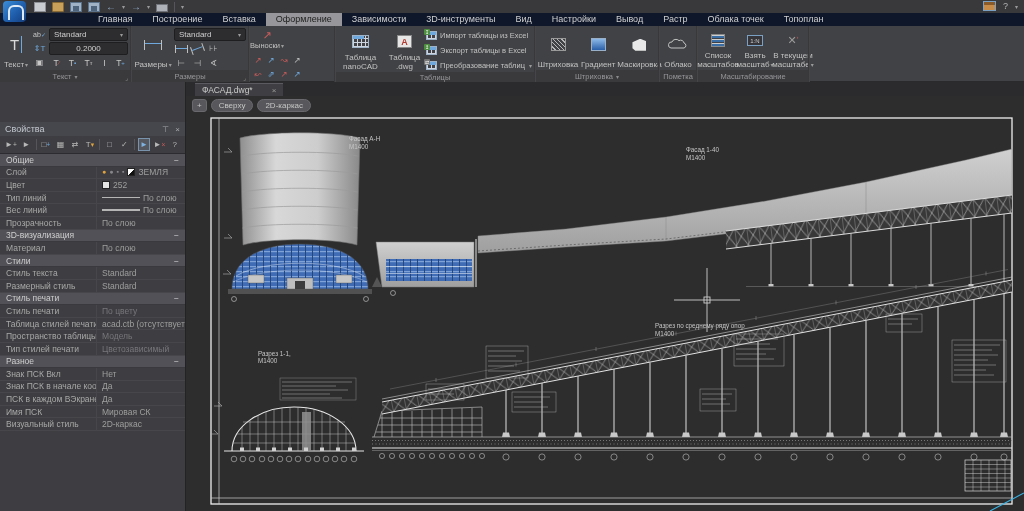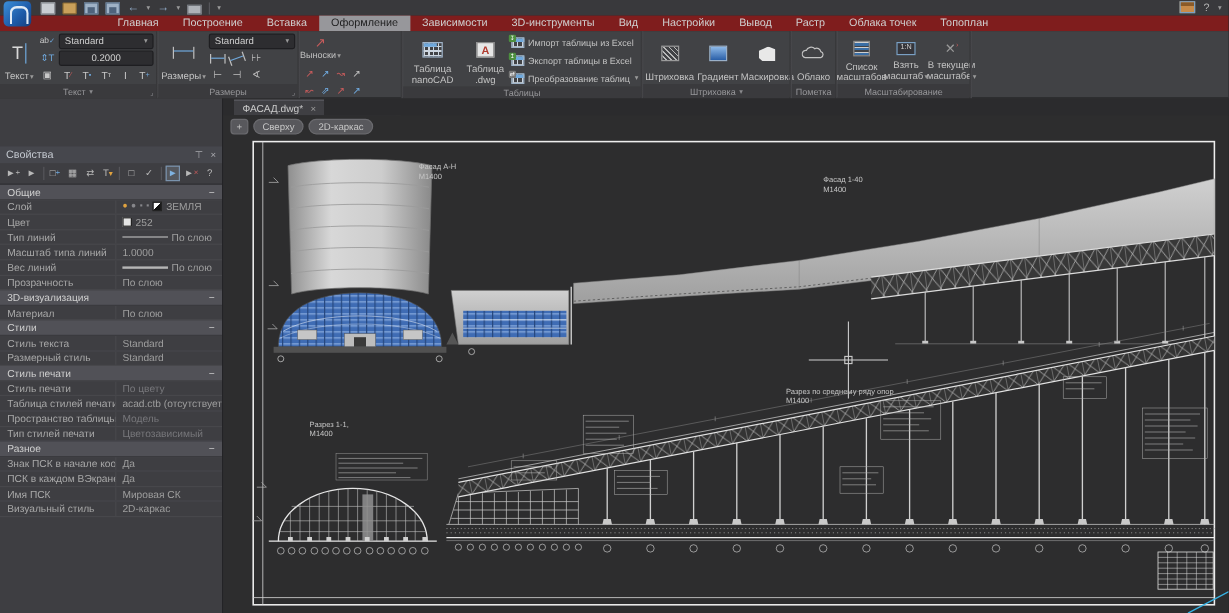--- a/index.html
+++ b/index.html
@@ -22,21 +22,21 @@
   .qi-print { background:#aeb2b8; border:1px solid #70747a; height:8px; margin-top:2px; }
   .qarrow { color:#93aecb; font-size:10px; line-height:10px; }
   .qdd { color:#9a9a9a; font-size:6px; }
   .qsep { width:1px; height:10px; background:#55555a; }
   #tb-right { position:absolute; top:1px; right:6px; display:flex; align-items:center; gap:7px; }
   .tb-winicon { width:13px; height:10px; background:#c78b4a; border:1px solid #7aa0c4; position:relative; }
   .tb-winicon::after { content:""; position:absolute; left:0; top:0; right:0; height:3px; background:#8a5a28; }
   .tb-help { color:#b5b5b5; font-size:9px; }
 
   
-  #menubar { position:absolute; top:13px; left:0; width:1024px; height:13px; background:#7f1d1d; display:flex; align-items:stretch; padding-left:88px; }
+  #menubar { position:absolute; top:13px; left:0; width:1024px; height:13px; background:#0f172a; display:flex; align-items:stretch; padding-left:88px; }
   .mtab { padding:0 10px; font-size:9px; line-height:13px; color:#cfcfcf; white-space:nowrap; }
   .mtab.active { background:#97979b; color:#1e1e1e; }
 
   
   #ribbon { position:absolute; top:26px; left:0; width:1024px; height:56px; background:#414245; display:flex; border-bottom:1px solid #2a2a2c; }
   .rgroup { display:flex; flex-direction:column; height:56px; }
   .gsep { width:2px; background:linear-gradient(90deg,#323234,#4c4c50); height:56px; }
   .rbody { flex:1; display:flex; align-items:stretch; padding:2px 2px 0 2px; gap:2px; }
   .rcap { height:12px; background:#3a3a3d; color:#97979a; font-size:7.5px; display:flex; align-items:center; justify-content:center; gap:3px; position:relative; }
   .rcap .launcher { position:absolute; right:2px; bottom:1px; font-size:6px; color:#8a8a8d; }
@@ -87,21 +87,21 @@
   .pval.dim { color:#77777b; }
   .phead { height:12.6px; display:flex; align-items:center; background:#515157; color:#cfcfcf; padding:4px 6px; border-bottom:1px solid #3a3a3e; }
   .phead .sp { flex:1; }
   .sw { width:8px; height:8px; background:#e4e4e4; border:1px solid #222; display:inline-block; }
   .sw.bw { background:linear-gradient(135deg,#fff 50%,#111 50%); }
   .lineglyph { width:38px; height:1px; background:#b5b5b5; display:inline-block; }
   .layico { font-size:7px; line-height:8px; }
 
   
   #tabbar { position:absolute; top:82px; left:186px; right:0; height:14px; background:#2b2b2d; display:flex; align-items:flex-end; padding-left:9px; }
-  #doctab { background:#3f3f43; color:#c9c9c9; font-size:8.5px; height:13px; display:flex; align-items:center; gap:6px; padding:0 7px; border-top:1px solid #5a5a60; }
+  #doctab { background:#3f3f43; color:#c9c9c9; font-size:8.5px; height:13px; display:flex; align-items:center; gap:19px; padding:0 7px; border-top:1px solid #5a5a60; }
   #doctab .cl { color:#9a9a9a; font-size:8px; }
   #canvas { position:absolute; top:96px; left:186px; width:838px; height:415px; background:#2d2d2e; }
   #vpctrl { position:absolute; top:3px; left:6px; display:flex; gap:4px; z-index:3; }
   .pill { background:#58585c; border:1px solid #6a6a6e; border-radius:7px; color:#c6c6c6; font-size:8px; line-height:11px; padding:0 7px; }
   .pill.sq { padding:0 4px; border-radius:3px; }
   svg text { fill:#c6c6c6; font-size:6.3px; }
 </style>
 </head>
 <body>
 
@@ -415,24 +415,20 @@
         </div>
     </div>
     <div class="prow">
       <div class="plabel">Тип линий</div>
       <div class="pval">
           <span class="lineglyph"></span>
           <span>По слою</span>
         </div>
     </div>
     <div class="prow">
-      <div class="plabel">Масштаб типа линий</div>
-      <div class="pval">1.0000</div>
-    </div>
-    <div class="prow">
       <div class="plabel">Вес линий</div>
       <div class="pval">
           <span class="lineglyph" style="height:2px"></span>
           <span>По слою</span>
         </div>
     </div>
     <div class="prow">
       <div class="plabel">Прозрачность</div>
       <div class="pval">По слою</div>
     </div>
@@ -476,20 +472,24 @@
       <div class="pval dim">Модель</div>
     </div>
     <div class="prow">
       <div class="plabel">Тип стилей печати</div>
       <div class="pval dim">Цветозависимый</div>
     </div>
     <div class="phead">
       <span>Разное</span>
         <span class="sp"></span>
         <span>−</span>
+    </div>
+    <div class="prow">
+      <div class="plabel">Знак ПСК Вкл</div>
+      <div class="pval">Нет</div>
     </div>
     <div class="prow">
       <div class="plabel">Знак ПСК в начале коор...</div>
       <div class="pval">Да</div>
     </div>
     <div class="prow">
       <div class="plabel">ПСК в каждом ВЭкране</div>
       <div class="pval">Да</div>
     </div>
     <div class="prow">

